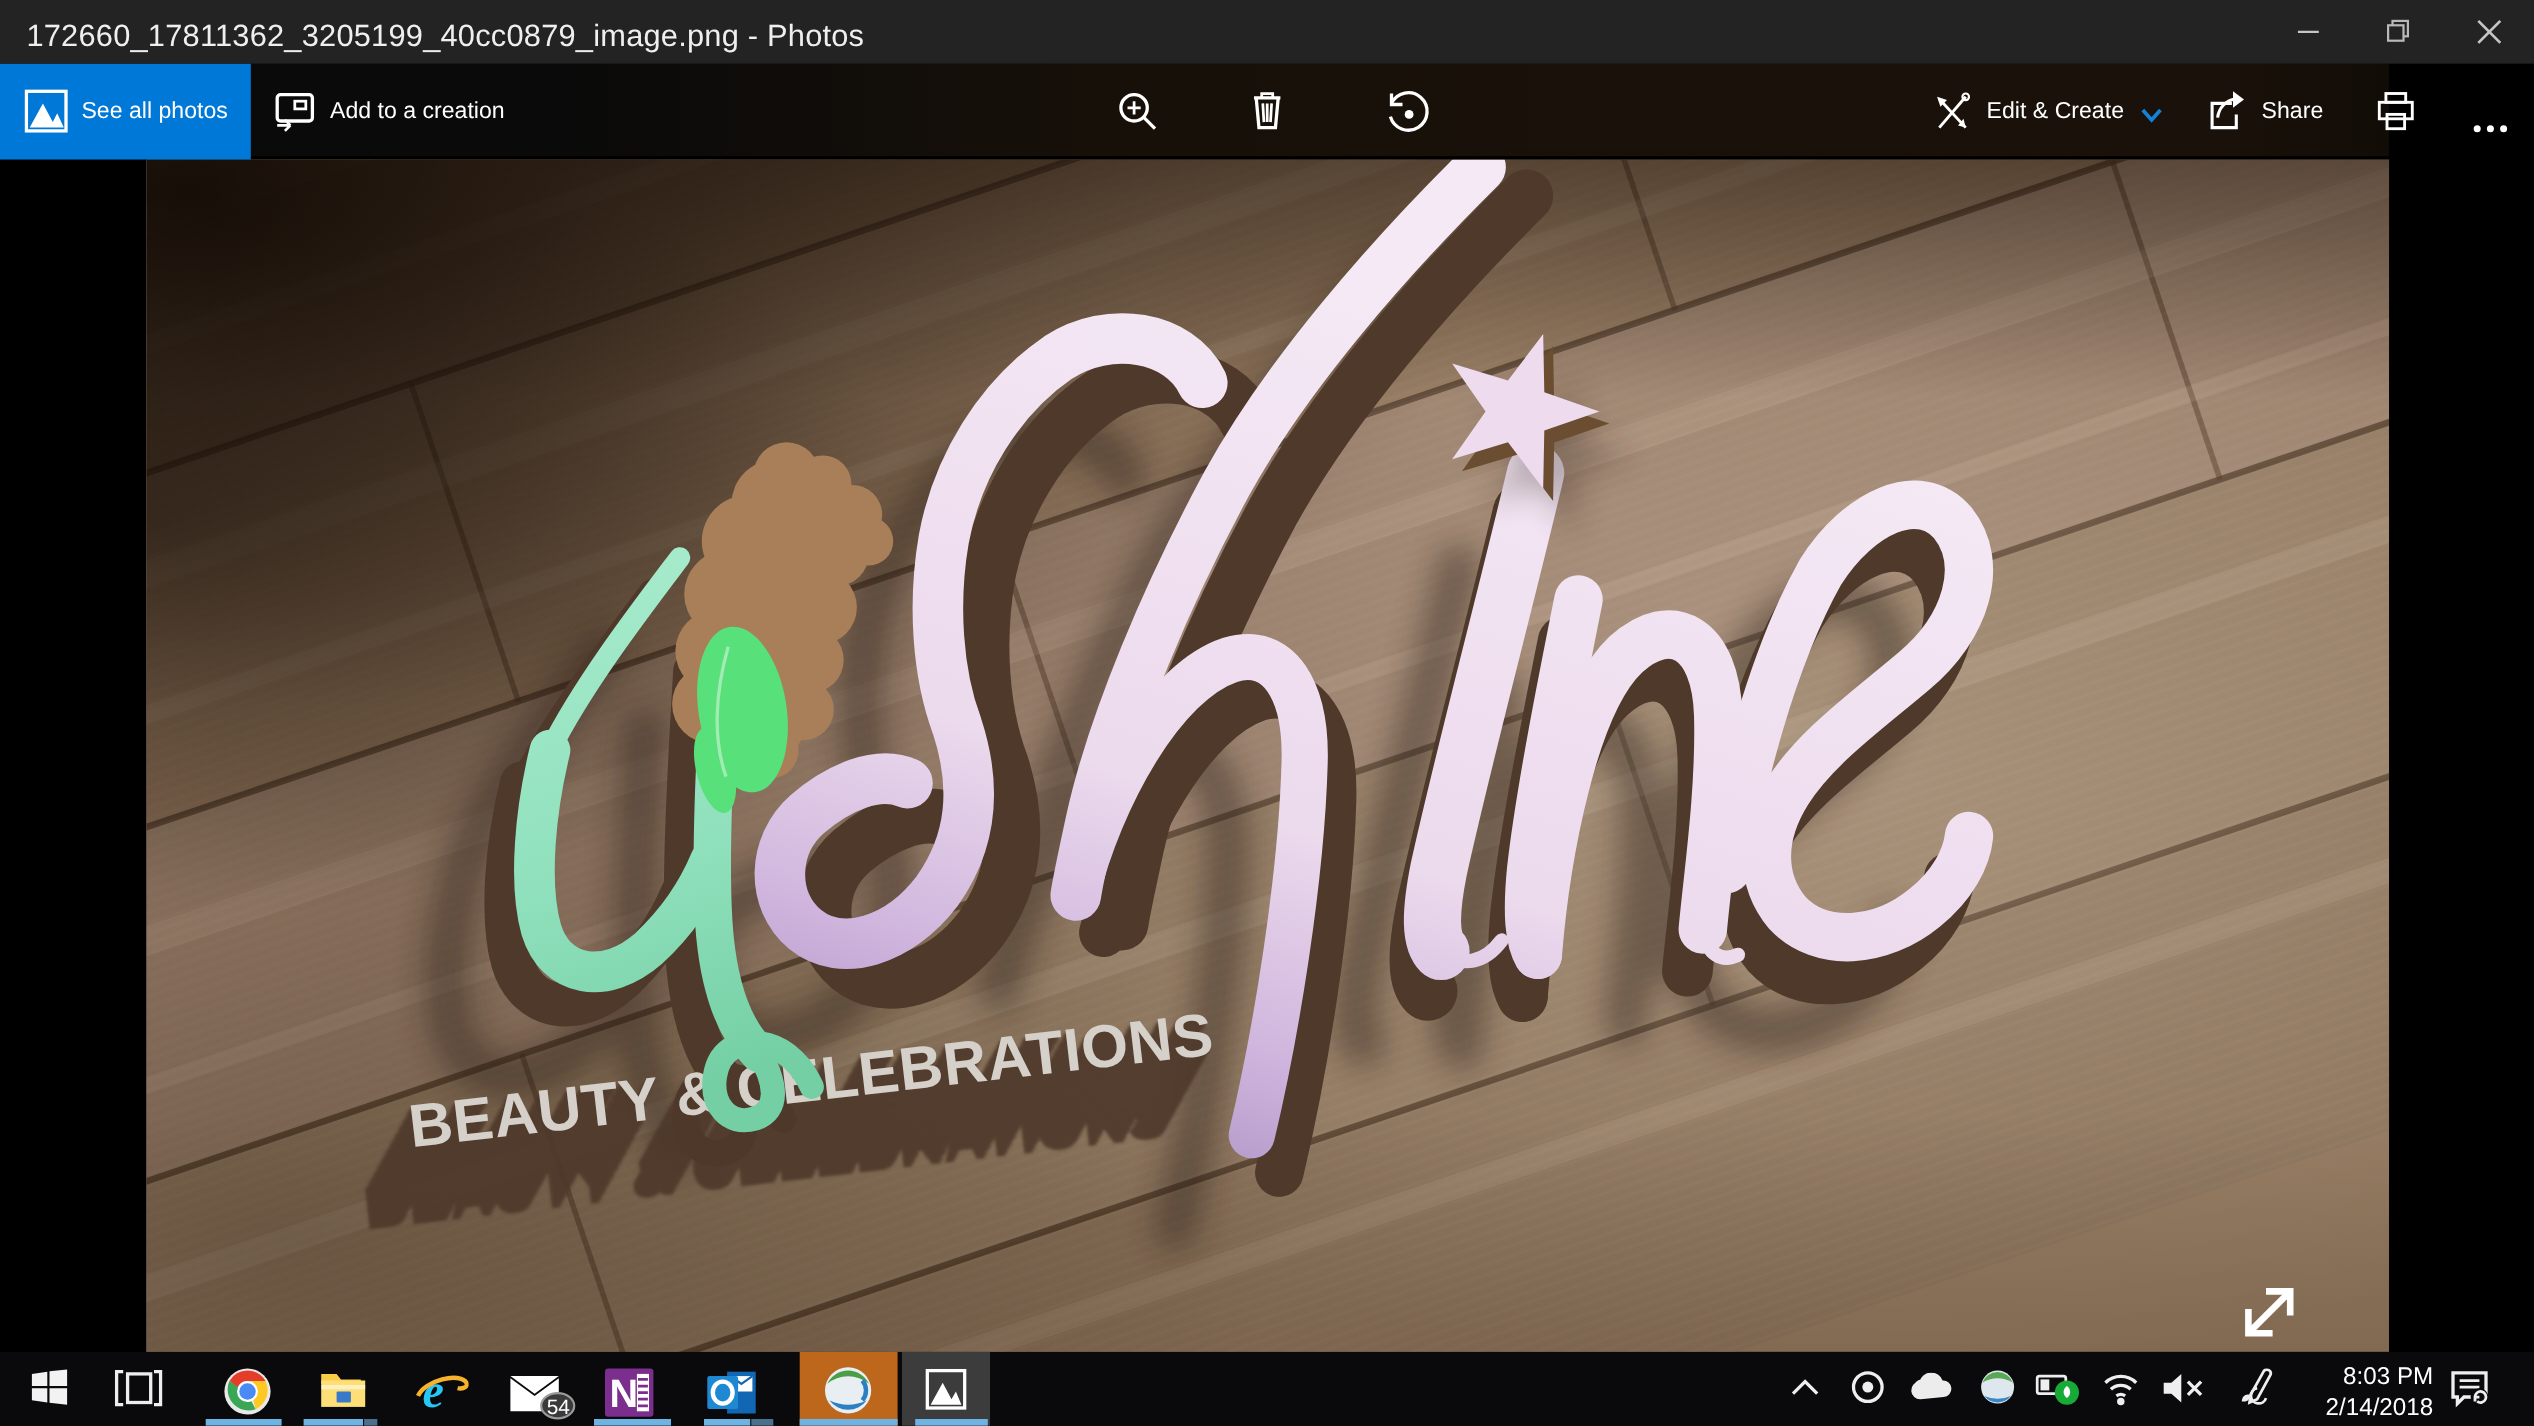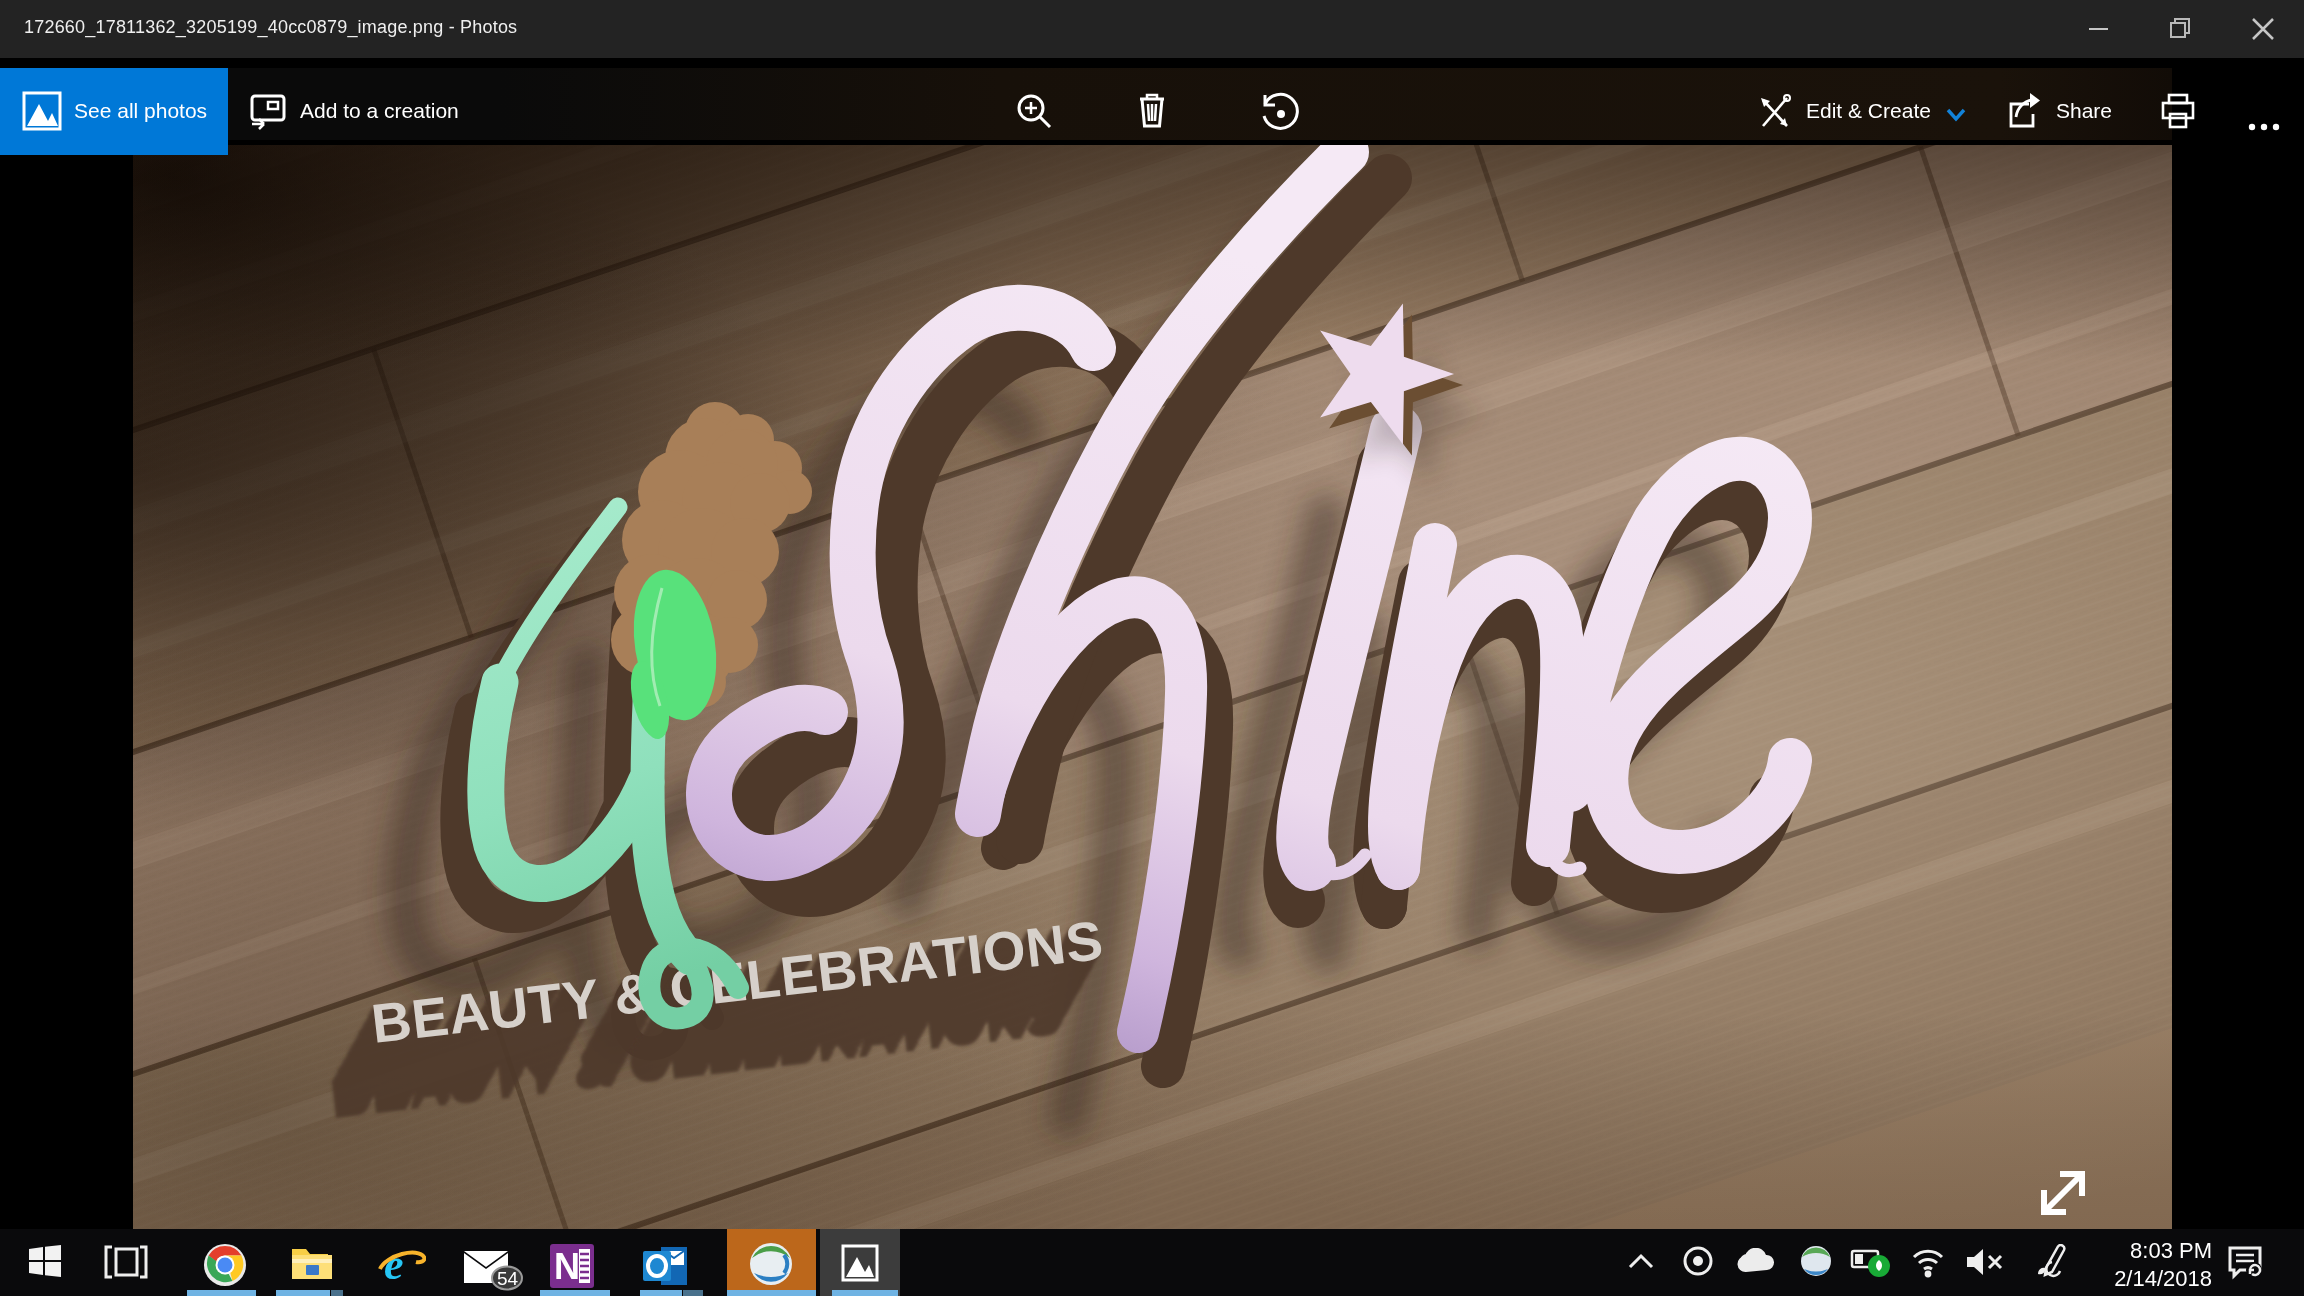--- a/index.html
+++ b/index.html
@@ -1,21 +1,21 @@
 <!DOCTYPE html>
 <html><head>
 <meta charset="utf-8">
 <style>
 html,body{margin:0;padding:0;background:#000;width:2304px;height:1296px;overflow:hidden;}
 *{box-sizing:border-box;}
 body{font-family:"Liberation Sans", sans-serif;}
 #titlebar{position:absolute;left:0;top:0;width:2304px;height:58px;background:#232323;color:#efefef;}
-#titletext{position:absolute;left:24px;top:17px;font-size:18px;letter-spacing:0.2px;}
+#titletext{position:absolute;left:24px;top:17px;font-size:28px;letter-spacing:0.2px;}
 .winbtn{position:absolute;top:0;height:58px;width:69px;color:#c5c5c5;}
-#toolbar{position:absolute;left:0;top:68px;width:2304px;height:72px;background:linear-gradient(90deg,#0a0a0a 0px,#0a0a0a 500px,#171009 1000px,#1a120a 2000px,#120c07 2172px,#000 2172px);}
+#toolbar{position:absolute;left:0;top:58px;width:2304px;height:84px;background:linear-gradient(90deg,#0a0a0a 0px,#0a0a0a 500px,#171009 1000px,#1a120a 2000px,#120c07 2172px,#000 2172px);}
 #seeall{position:absolute;left:0;top:0;width:228px;height:87px;background:#0078d7;color:#fff;}
 .tbtext{position:absolute;top:31px;font-size:21px;color:#fff;}
 #photo{position:absolute;left:133px;top:145px;width:2039px;height:1084px;overflow:hidden;}
 #taskbar{position:absolute;left:0;top:1229px;width:2304px;height:67px;background:#0a0a0c;}
 .ticon{position:absolute;top:14px;}
 .clock{position:absolute;color:#fff;font-size:22px;text-align:right;}
 .uline{position:absolute;top:61px;height:6px;background:#6fb3e3;}
 </style>
 </head>
 <body>

